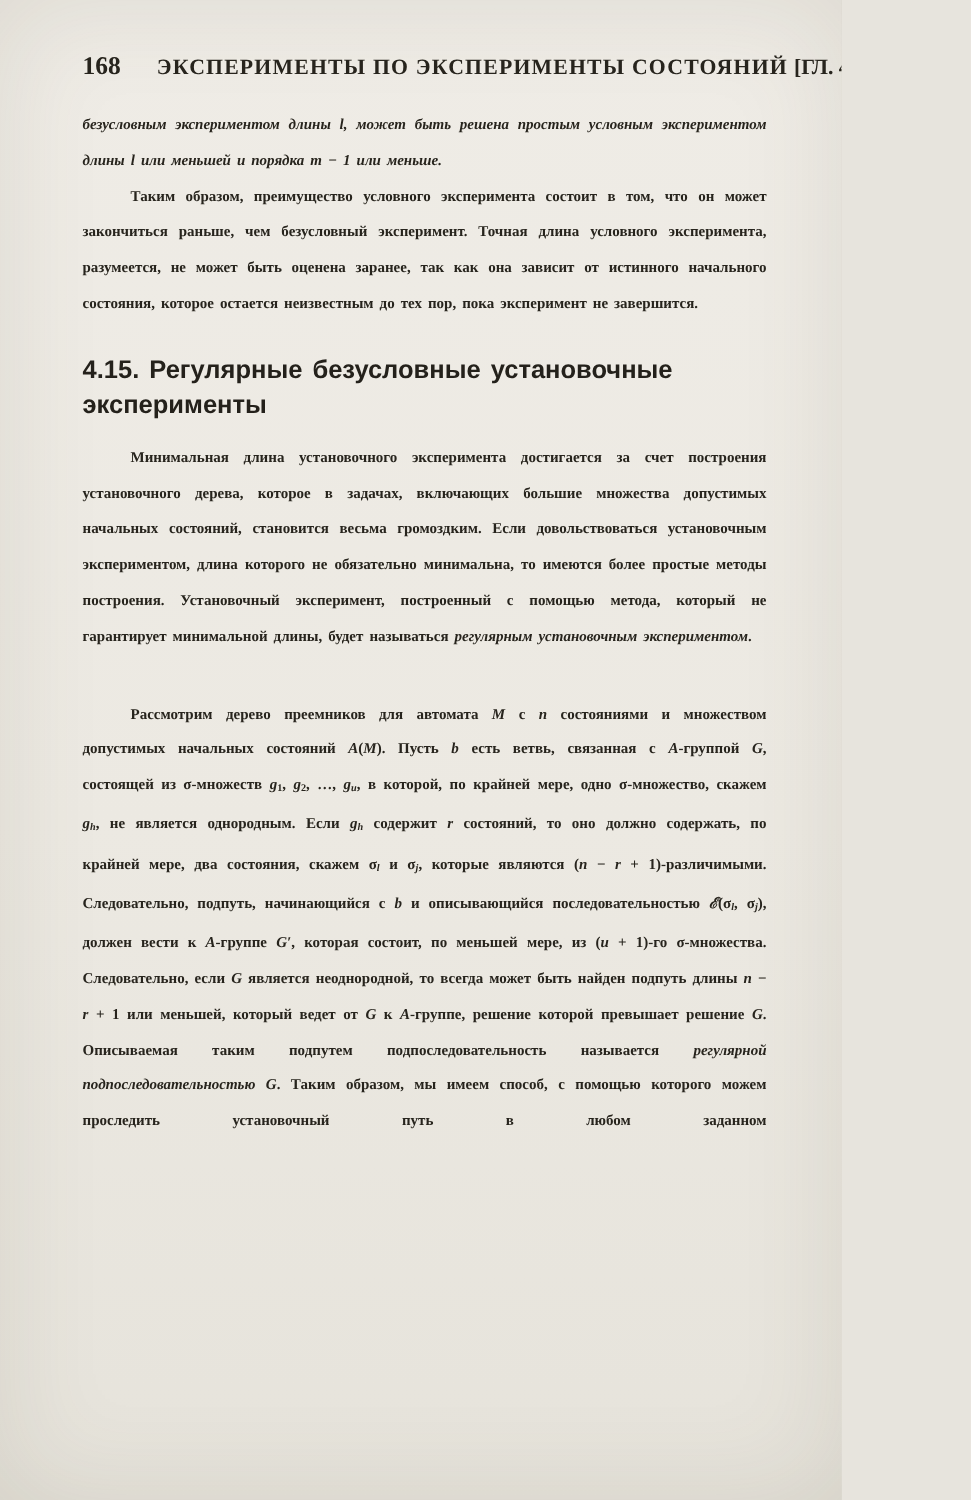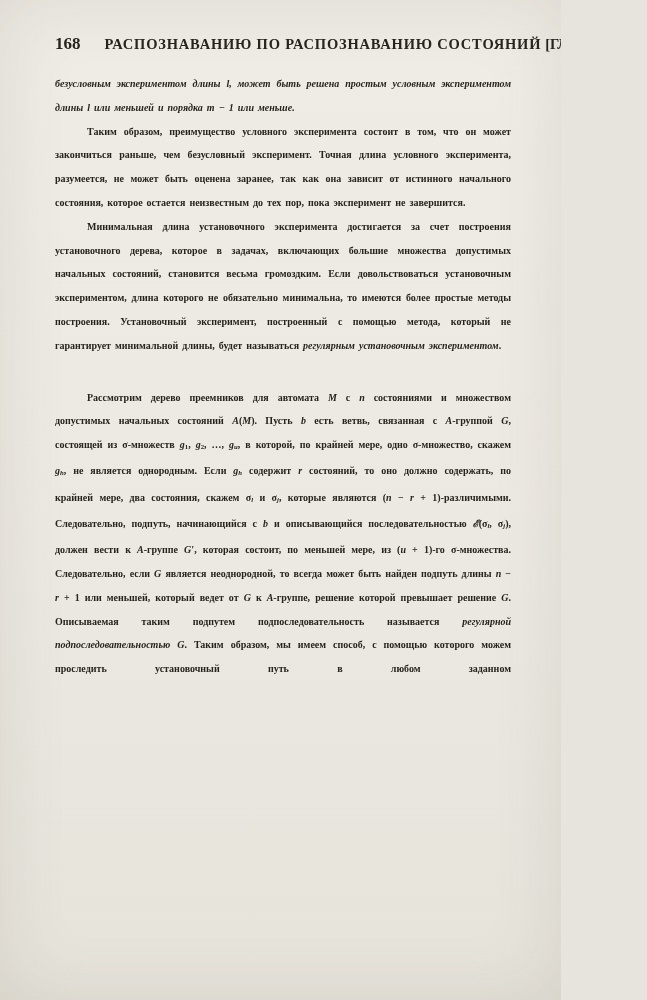--- a/index.html
+++ b/index.html
@@ -54,30 +54,31 @@
     word-spacing: 2px;
   }
 </style>
 </head>
 <body>
 
 <div class="page">
 
   <div class="header">
     <span class="pagenum">168</span>
-    <span class="runtitle">РАСПОЗНАВАНИЮ ПО РАСПОЗНАВАНИЮ СОСТОЯНИЙ</span>
+    <span class="runtitle">ЭКСПЕРИМЕНТЫ ПО ЭКСПЕРИМЕНТЫ СОСТОЯНИЙ</span>
     <span class="chref">[ГЛ. 4</span>
   </div>
 
   <div>
 
     <p class="para"><span class="it">безусловным экспериментом длины </span><span class="it">l</span><span class="it">, может быть решена простым условным экспериментом длины </span><span class="it">l</span><span class="it"> или меньшей и порядка </span><span class="it">m</span><span class="it"> − 1 или меньше.</span></p>
 
     <p class="para indent"><span>Таким образом, преимущество условного эксперимента состоит в том, что он может закончиться раньше, чем безусловный эксперимент. Точная длина условного эксперимента, разумеется, не может быть оценена заранее, так как она зависит от истинного начального состояния, которое остается неизвестным до тех пор, пока эксперимент не завершится.</span></p>
 
+    <h2 class="section-heading">4.15. Регулярные безусловные установочные эксперименты</h2>
 
     <p class="para indent"><span>Минимальная длина установочного эксперимента достигается за счет построения установочного дерева, которое в задачах, включающих большие множества допустимых начальных состояний, становится весьма громоздким. Если довольствоваться установочным экспериментом, длина которого не обязательно минимальна, то имеются более простые методы построения. Установочный эксперимент, построенный с помощью метода, который не гарантирует минимальной длины, будет называться </span><span class="it">регулярным установочным экспериментом</span><span>.</span></p>
 
     <p class="para indent cont"><span>Рассмотрим дерево преемников для автомата </span><span class="it">M</span><span> с </span><span class="it">n</span><span> состояниями и множеством допустимых начальных состояний </span><span class="it">A</span><span>(</span><span class="it">M</span><span>). Пусть </span><span class="it">b</span><span> есть ветвь, связанная с </span><span class="it">A</span><span>-группой </span><span class="it">G</span><span>, состоящей из σ-множеств </span><span class="it">g</span><span class="sb">1</span><span>, </span><span class="it">g</span><span class="sb">2</span><span>, …, </span><span class="it">g</span><span class="it sb">u</span><span>, в которой, по крайней мере, одно σ-множество, скажем </span><span class="it">g</span><span class="it sb">h</span><span>, не является однородным. Если </span><span class="it">g</span><span class="it sb">h</span><span> содержит </span><span class="it">r</span><span> состояний, то оно должно содержать, по крайней мере, два состояния, скажем σ</span><span class="it sb">l</span><span> и σ</span><span class="it sb">j</span><span>, которые являются (</span><span class="it">n</span><span> − </span><span class="it">r</span><span> + 1)-различимыми. Следовательно, подпуть, начинающийся с </span><span class="it">b</span><span> и описывающийся последовательностью </span><span class="it">ℰ</span><span>(σ</span><span class="it sb">l</span><span>, σ</span><span class="it sb">j</span><span>), должен вести к </span><span class="it">A</span><span>-группе </span><span class="it">G′</span><span>, которая состоит, по меньшей мере, из (</span><span class="it">u</span><span> + 1)-го σ-множества. Следовательно, если </span><span class="it">G</span><span> является неоднородной, то всегда может быть найден подпуть длины </span><span class="it">n</span><span> − </span><span class="it">r</span><span> + 1 или меньшей, который ведет от </span><span class="it">G</span><span> к </span><span class="it">A</span><span>-группе, решение которой превышает решение </span><span class="it">G</span><span>. Описываемая таким подпутем подпоследовательность называется </span><span class="it">регулярной подпоследовательностью </span><span class="it">G</span><span>. Таким образом, мы имеем способ, с помощью которого можем проследить установочный путь в любом заданном</span></p>
 
   </div>
 
 </div>
 
 </body></html>

